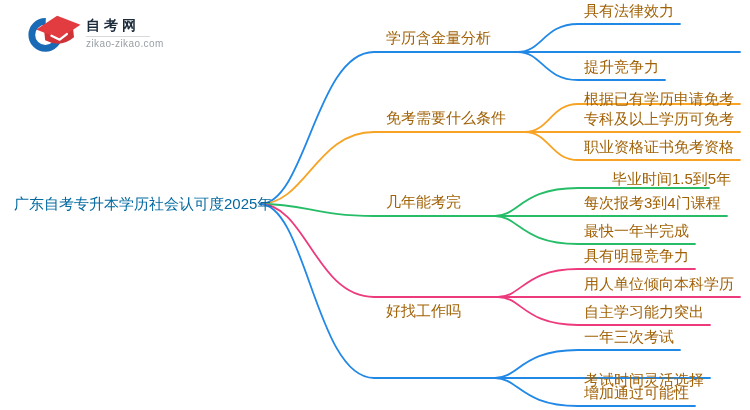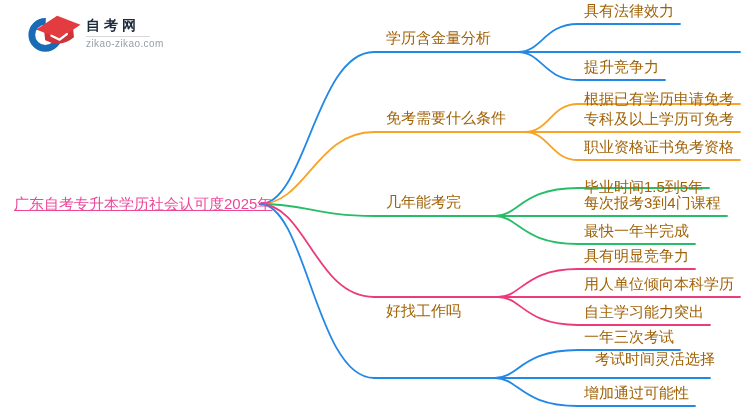--- a/index.html
+++ b/index.html
@@ -7,21 +7,21 @@
     position:relative;width:750px;height:410px;background:#ffffff;
     font-family:"Liberation Sans","DejaVu Sans",sans-serif;overflow:hidden;
   }
   #connectors{position:absolute;left:0;top:0;z-index:1;}
   .node{
     position:absolute;z-index:2;white-space:nowrap;
     font-size:15px;color:#a16207;cursor:default;
   }
   .root-label{
     position:absolute;left:14px;top:192px;line-height:24px;z-index:2;
-    font-size:15px;color:#ec4899;white-space:nowrap;text-decoration:underline;
+    font-size:15px;color:#0369a1;white-space:nowrap;
   }
   .branch-label{left:386px;line-height:20px;padding:0 4px 4px 0;}
   .leaf-label{left:576px;line-height:21px;padding:0 6px 3px 8px;}
   .logo{position:absolute;left:26px;top:8px;display:flex;align-items:center;z-index:2;}
   .logo-icon{width:58px;height:48px;flex:0 0 auto;}
   .logo-text{margin-left:2px;}
   .logo-name{
     font-size:14px;font-weight:bold;color:#1c2b3a;letter-spacing:4px;line-height:18px;
   }
   .logo-divider{height:1px;background:#d9d9d9;margin:2px 0 2px 0;width:64px;}
@@ -78,25 +78,25 @@
   <div class="node branch-label" style="top: 192px; left: 386px;">几年能考完</div>
   <div class="node branch-label" style="top: 273px; left: 386px; margin-top: 28px;">好找工作吗</div>
 
   <div class="node leaf-label" style="top: 0px;">具有法律效力</div>
   <div class="node leaf-label" style="top: 56px;">提升竞争力</div>
 
   <div class="node leaf-label" style="top: 88px;">根据已有学历申请免考</div>
   <div class="node leaf-label" style="top: 108px;">专科及以上学历可免考</div>
   <div class="node leaf-label" style="top: 136px;">职业资格证书免考资格</div>
 
-  <div class="node leaf-label" style="top: 176px;">毕业时间1.5到5年</div>
+  <div class="node leaf-label" style="top: 168px; margin-left: 28px;">毕业时间1.5到5年</div>
   <div class="node leaf-label" style="top: 192px;">每次报考3到4门课程</div>
   <div class="node leaf-label" style="top: 220px;">最快一年半完成</div>
 
   <div class="node leaf-label" style="top: 245px;">具有明显竞争力</div>
   <div class="node leaf-label" style="top: 273px;">用人单位倾向本科学历</div>
   <div class="node leaf-label" style="top: 301px;">自主学习能力突出</div>
 
   <div class="node leaf-label" style="top: 326px;">一年三次考试</div>
-  <div class="node leaf-label" style="top: 348px; margin-left: 11px;">考试时间灵活选择</div>
+  <div class="node leaf-label" style="top: 369px;">考试时间灵活选择</div>
   <div class="node leaf-label" style="top: 382px;">增加通过可能性</div>
 
 </div>
 
 </body></html>

